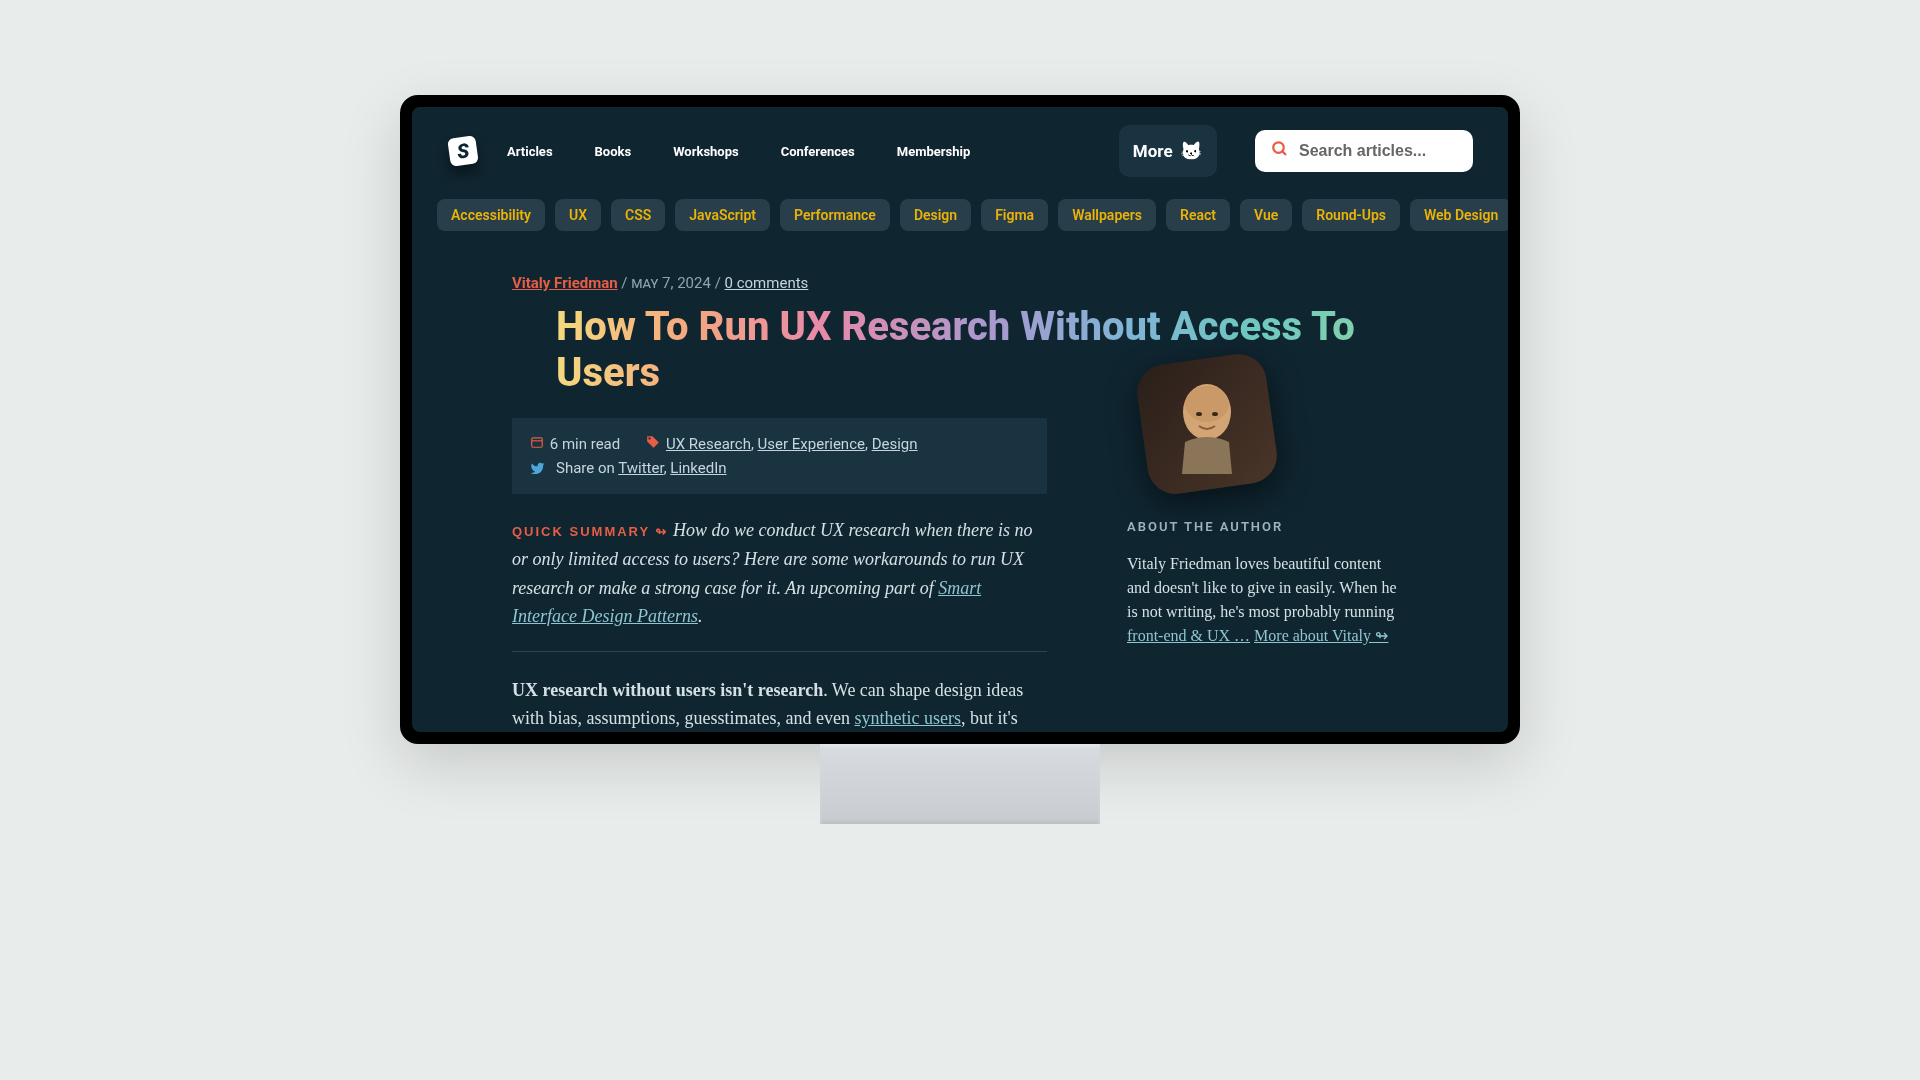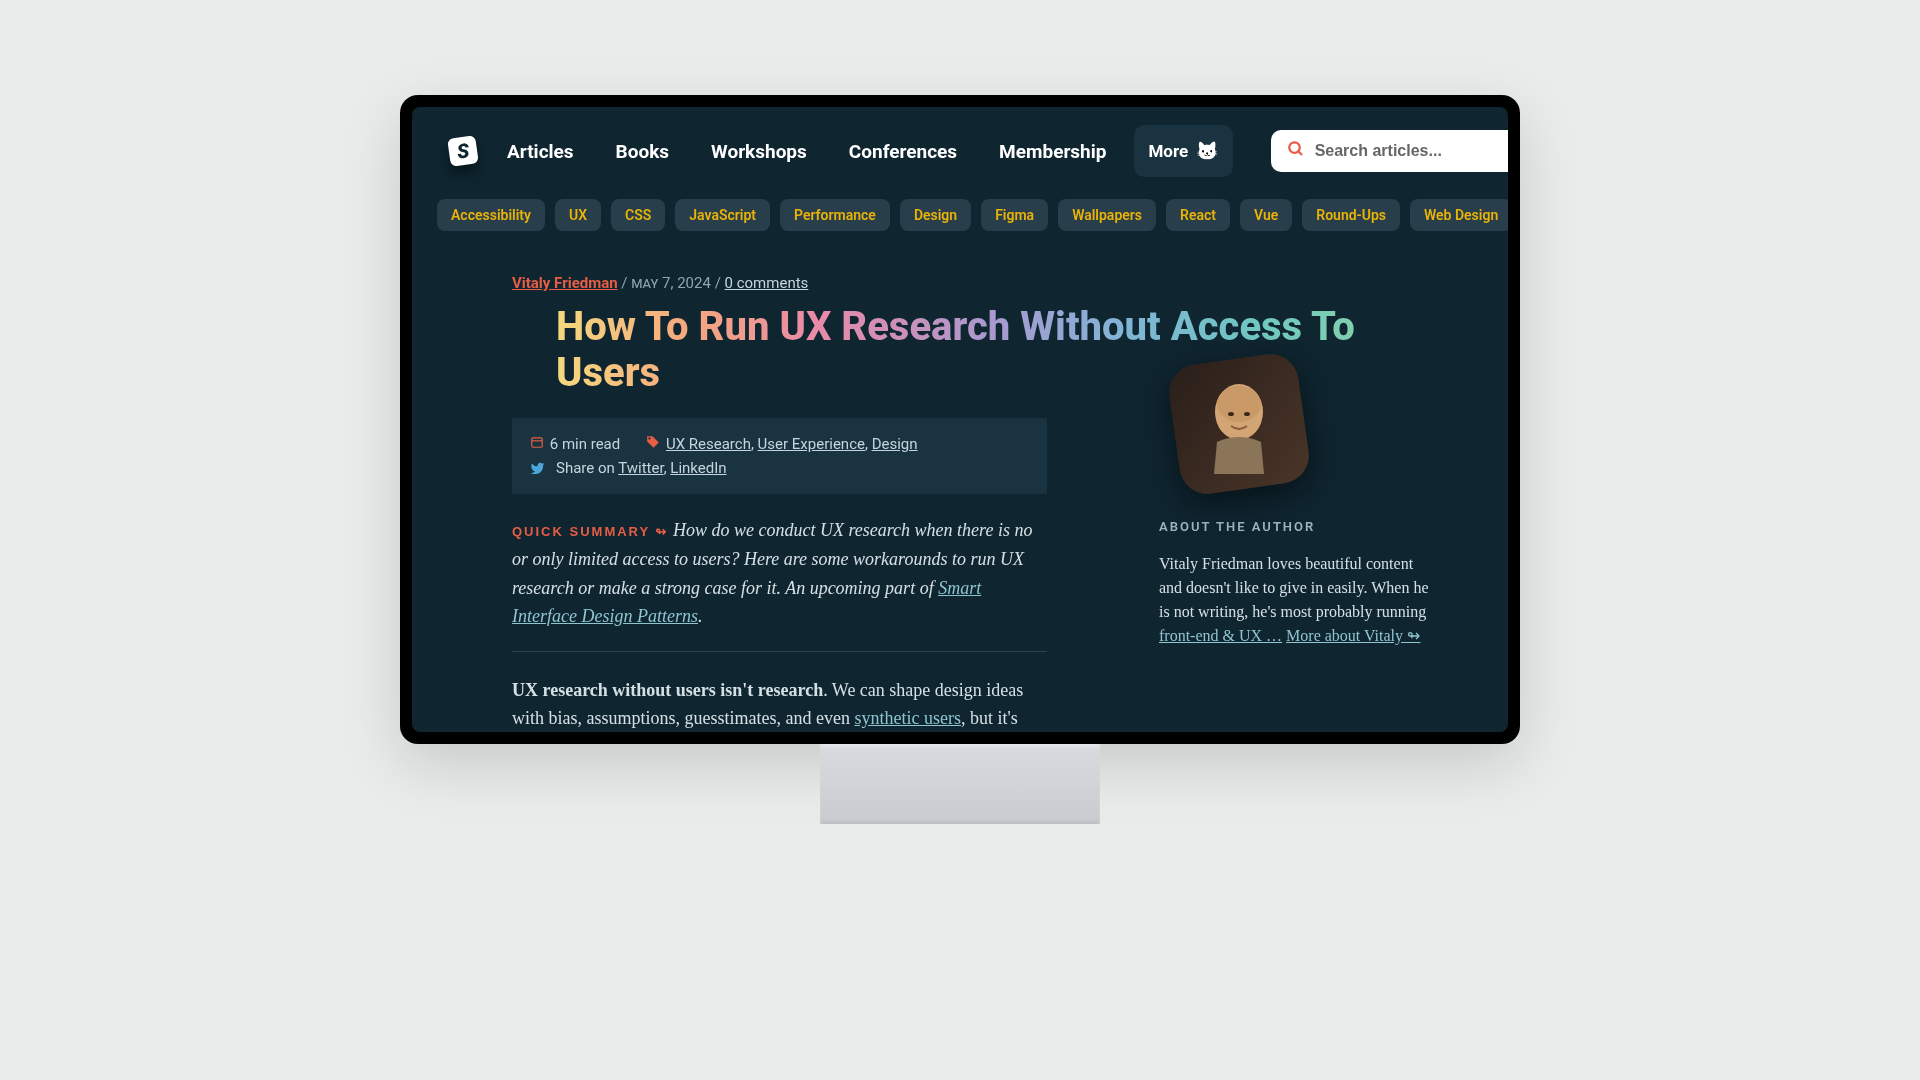--- a/index.html
+++ b/index.html
@@ -56,21 +56,21 @@
     .logo svg {
       filter: drop-shadow(0 8px 6px rgba(0,0,0,0.4));
     }
     .nav {
       display: flex;
       gap: 42px;
       flex: 1;
     }
     .nav-item {
       color: #fff;
-      font-size: 19px;
+      font-size: 13px;
       font-weight: 700;
       cursor: pointer;
     }
     .more-wrap {
       display: flex;
       align-items: center;
       gap: 8px;
       background: #1a3340;
       padding: 16px 14px;
       border-radius: 10px;
@@ -86,21 +86,21 @@
       font-size: 18px;
       line-height: 1;
       filter: grayscale(1) brightness(2);
     }
     .search-box {
       background: #fff;
       border-radius: 10px;
       display: flex;
       align-items: center;
       padding: 10px 16px;
-      width: 289px;
+      width: 218px;
     }
     .search-icon {
       color: #e85d45;
       margin-right: 10px;
     }
     .search-input {
       border: none;
       outline: none;
       font-size: 16px;
       font-weight: 600;
@@ -123,21 +123,21 @@
       font-size: 14px;
       font-weight: 600;
       padding: 8px 14px;
       border-radius: 8px;
       white-space: nowrap;
       cursor: pointer;
     }
     .content-wrap {
       display: flex;
       padding: 35px 40px 0 100px;
-      gap: 112px;
+      gap: 80px;
     }
     .main-col {
       width: 535px;
     }
     .meta-line {
       font-size: 15px;
       color: #8fa5b0;
       margin-bottom: 12px;
     }
     .author-link {

